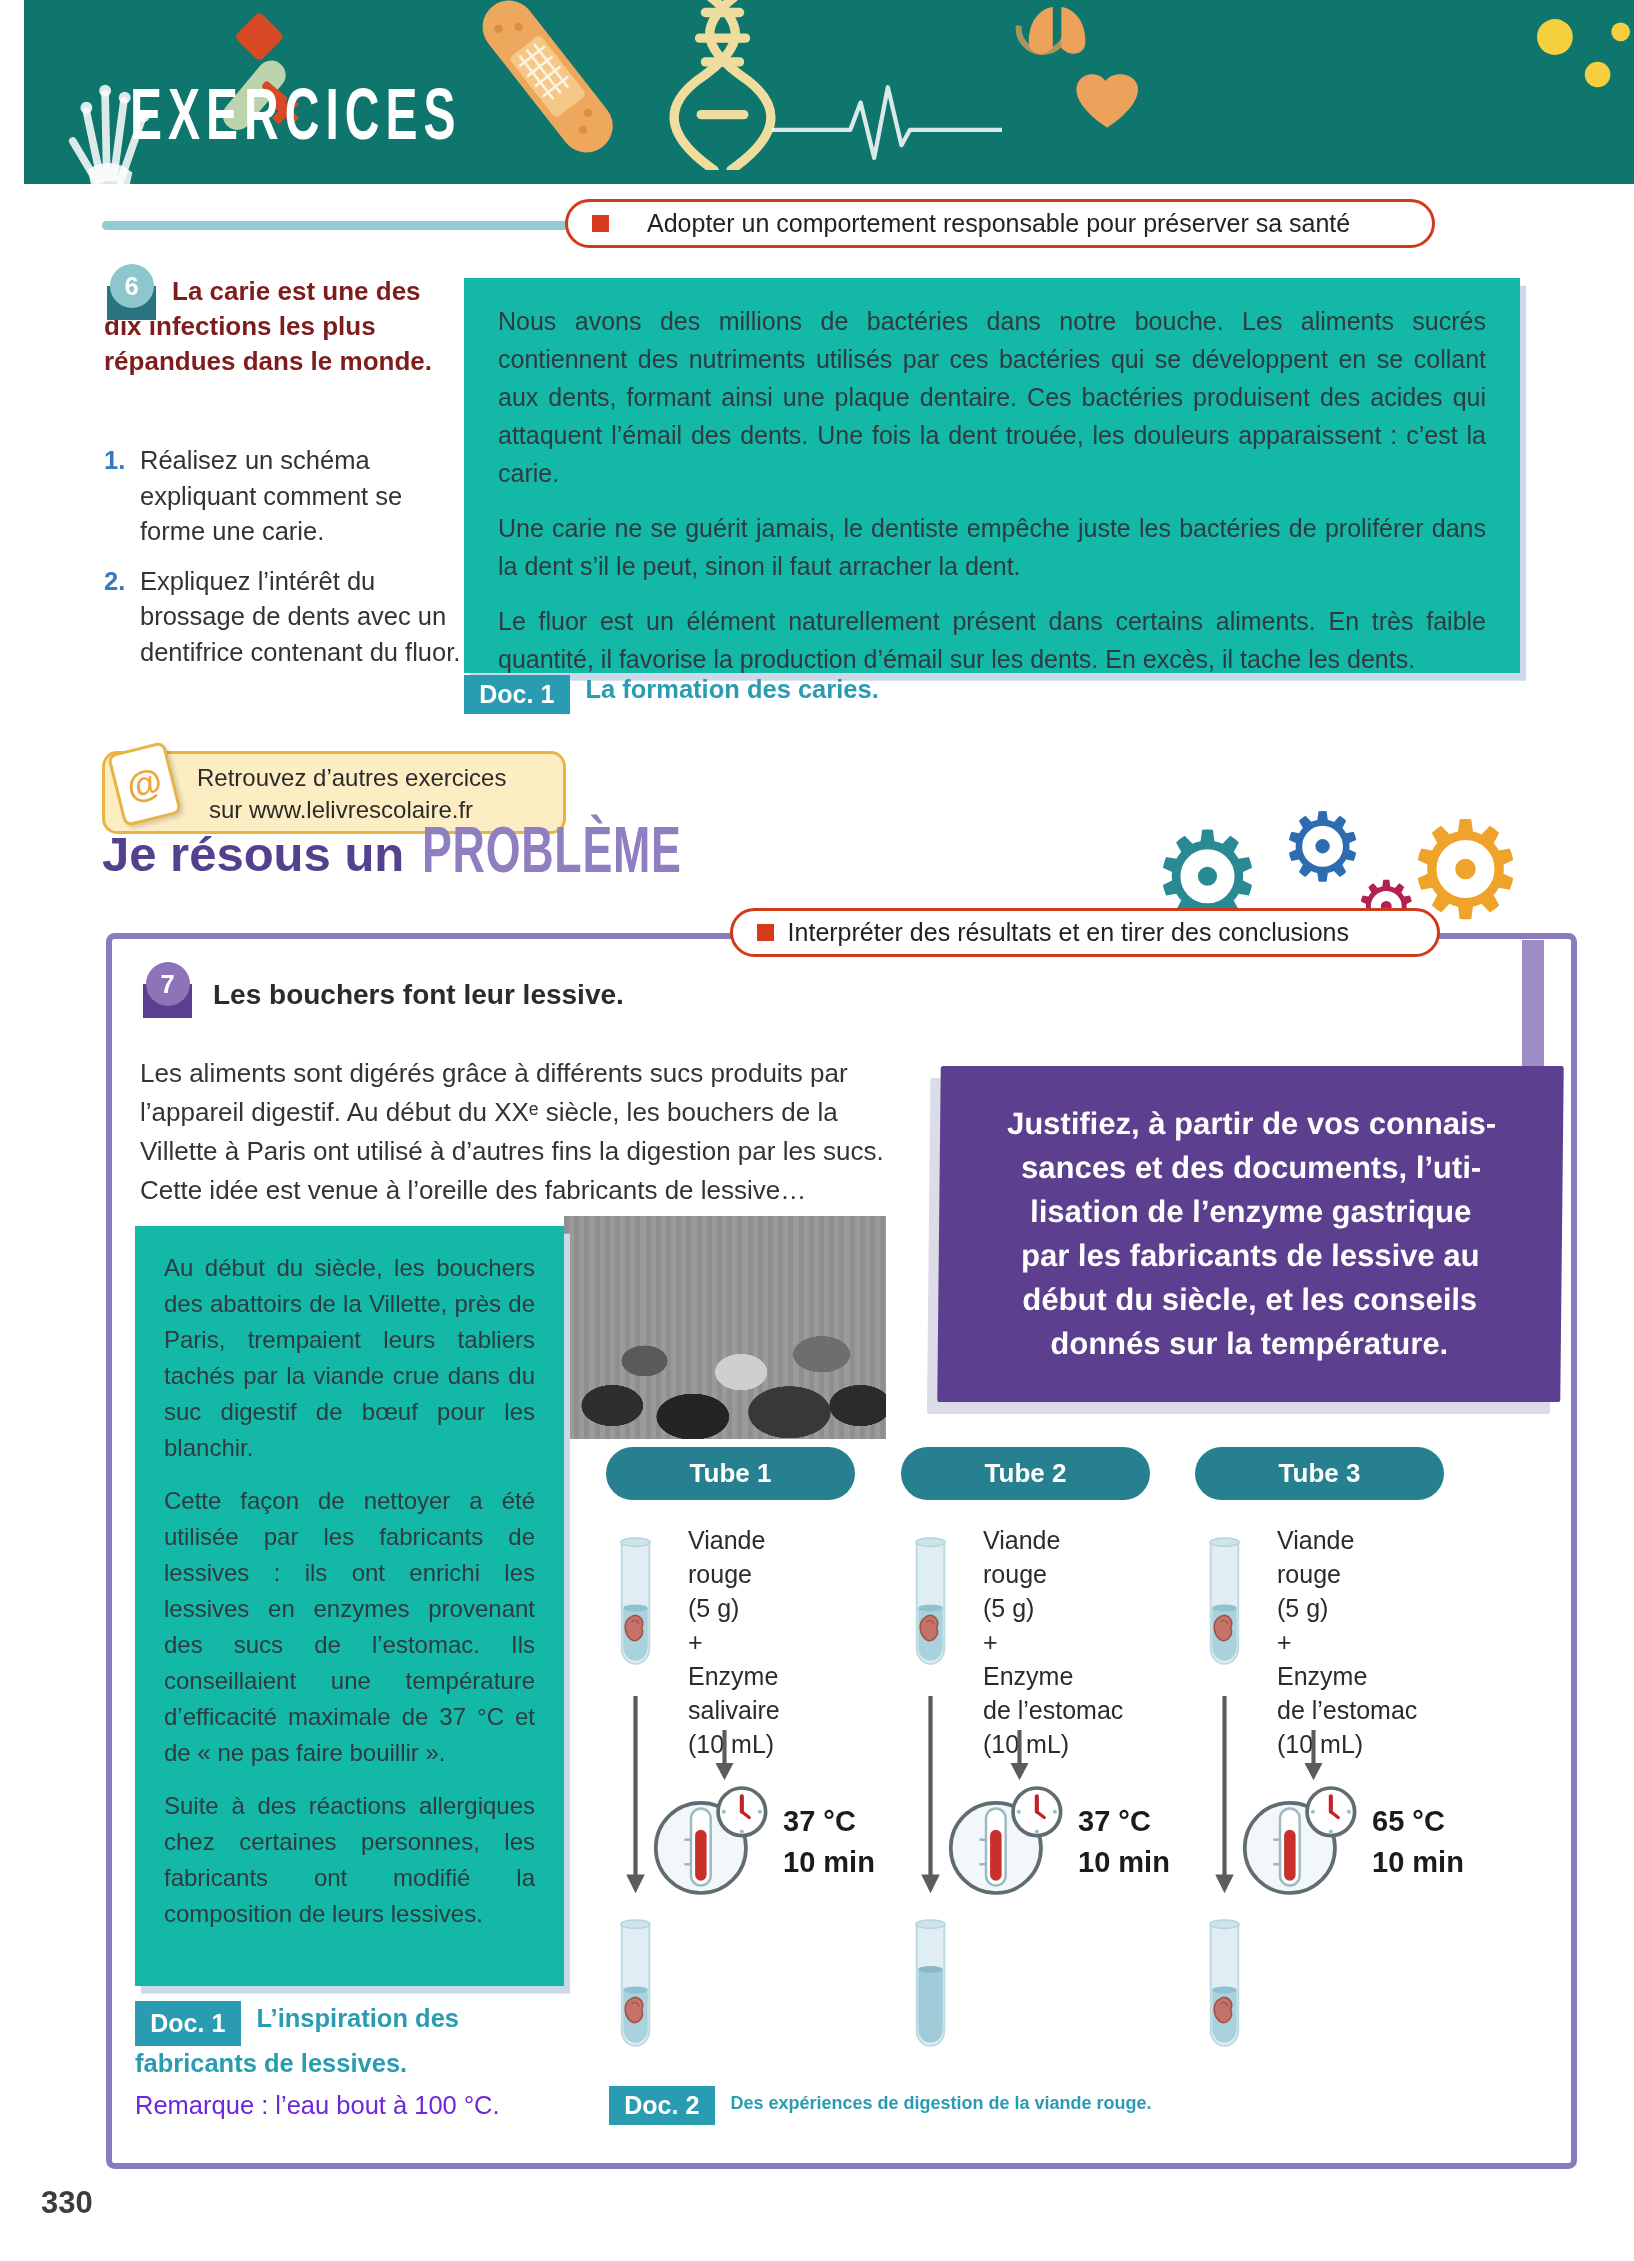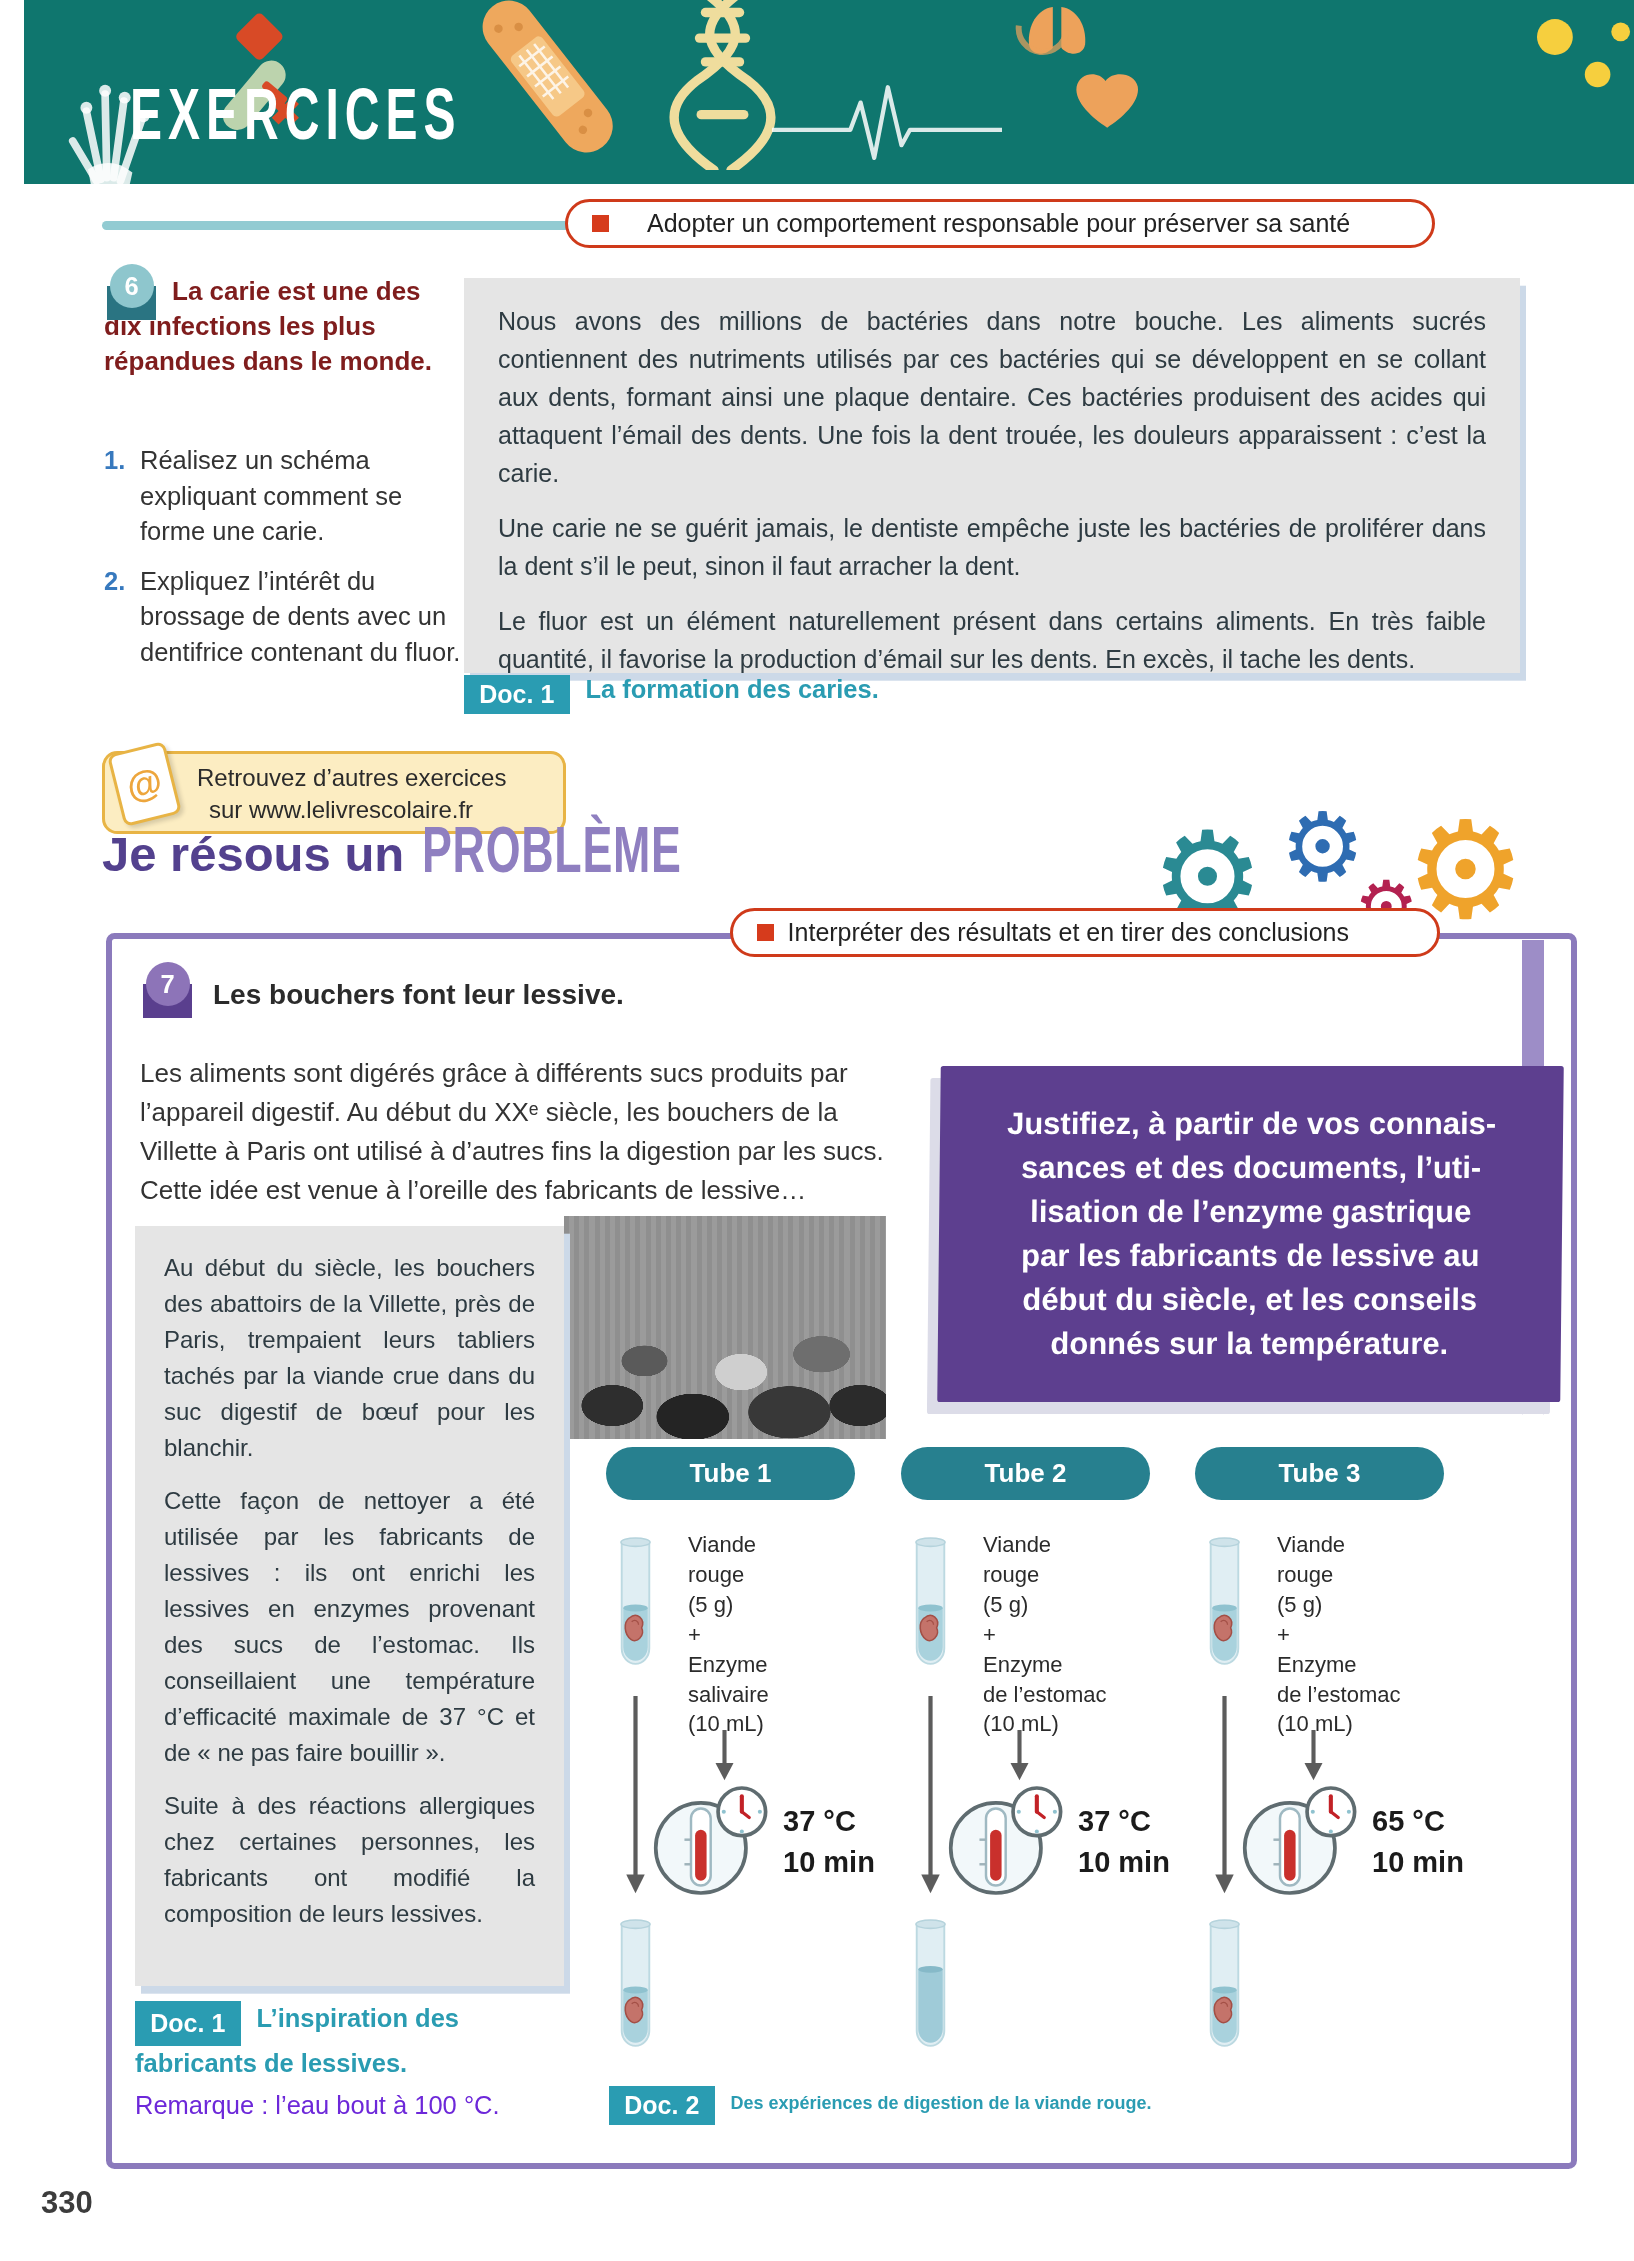--- a/index.html
+++ b/index.html
@@ -30,21 +30,21 @@
   .badge.purple .bsq { background:#5a3f8e; }
   .badge.purple .bcirc { background:#8d74b8; }
 
   
   .ex6-title { position:absolute; left:104px; top:274px; width:353px; font-size:26px; font-weight:bold;
                color:#7f1d1d; line-height:1.35; text-indent:68px; }
   .ex6-questions { position:absolute; left:104px; top:443px; width:358px; font-size:25.5px; line-height:1.4; }
   .q { display:grid; grid-template-columns:36px 1fr; margin-bottom:13.6px; }
   .qnum { color:#3779be; font-weight:bold; }
 
-  .docbox { position:absolute; background:#e5e5e5; box-shadow:6px 7.7px 0 #ccd9e8; box-sizing:border-box; }
+  .docbox { position:absolute; background:#14b8a6; box-shadow:6px 7.7px 0 #ccd9e8; box-sizing:border-box; }
   .docbox1 { left:464px; top:278px; width:1056px; height:395px; padding:24px 34px;
              font-size:25px; line-height:1.52; text-align:justify; color:#2e3b42; }
   .docbox p { margin:0 0 17px 0; }
 
   .doc-row { position:absolute; z-index:4; }
   .doc-label { display:inline-block; background:#2a9cb2; color:#fff; font-weight:bold;
                font-size:25px; padding:5.1px 15.3px; margin-right:12px; vertical-align:middle; }
   .doc-caption { color:#2a9cb2; font-weight:bold; font-size:25.5px; }
 
   
@@ -102,21 +102,21 @@
   .remark { position:absolute; left:135px; top:2091px; font-size:25.5px; color:#6d28d9; z-index:4; }
 
   
   .tubes { position:absolute; left:606px; top:1447px; width:958px; height:637px; z-index:3; }
   .tube-col { position:absolute; top:0; width:294px; height:637px; }
   .col1 { left:0; } .col2 { left:295px; } .col3 { left:589px; }
   .tube-header { position:absolute; left:0; top:0; width:249px; height:53px; background:#27808f;
                  border-radius:27px; color:#fff; font-weight:bold; font-size:26px;
                  display:flex; align-items:center; justify-content:center; }
   .tube-top { position:absolute; left:5.1px; top:85px; }
-  .tube-label { position:absolute; left:82px; top:83px; width:203px; font-size:22px; line-height:1.36; color:#2b2b2b; }
+  .tube-label { position:absolute; left:82px; top:76px; width:203px; font-size:25px; line-height:1.36; color:#2b2b2b; }
   .arrow-long { position:absolute; left:20.4px; top:249px; }
   .arrow-short { position:absolute; left:109px; top:283px; }
   .thermo { position:absolute; left:44px; top:332px; }
   .temp { position:absolute; left:177px; top:354px; font-size:29px; font-weight:bold; color:#1b1b1b; line-height:1.4; }
   .tube-result { position:absolute; left:5.1px; top:458px; }
 
   .doc-row2 { left:609px; top:2086px; }
   .page-num { position:absolute; left:41px; top:2185px; font-size:31px; font-weight:bold; color:#3c3c3c; }
 </style>
 </head>

